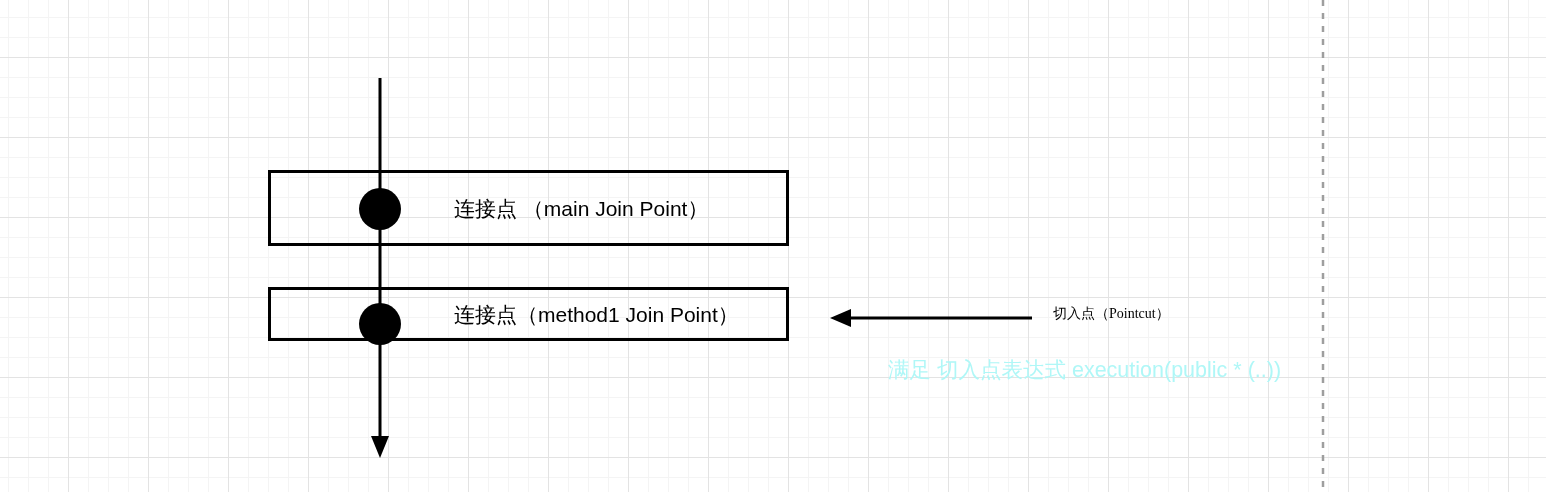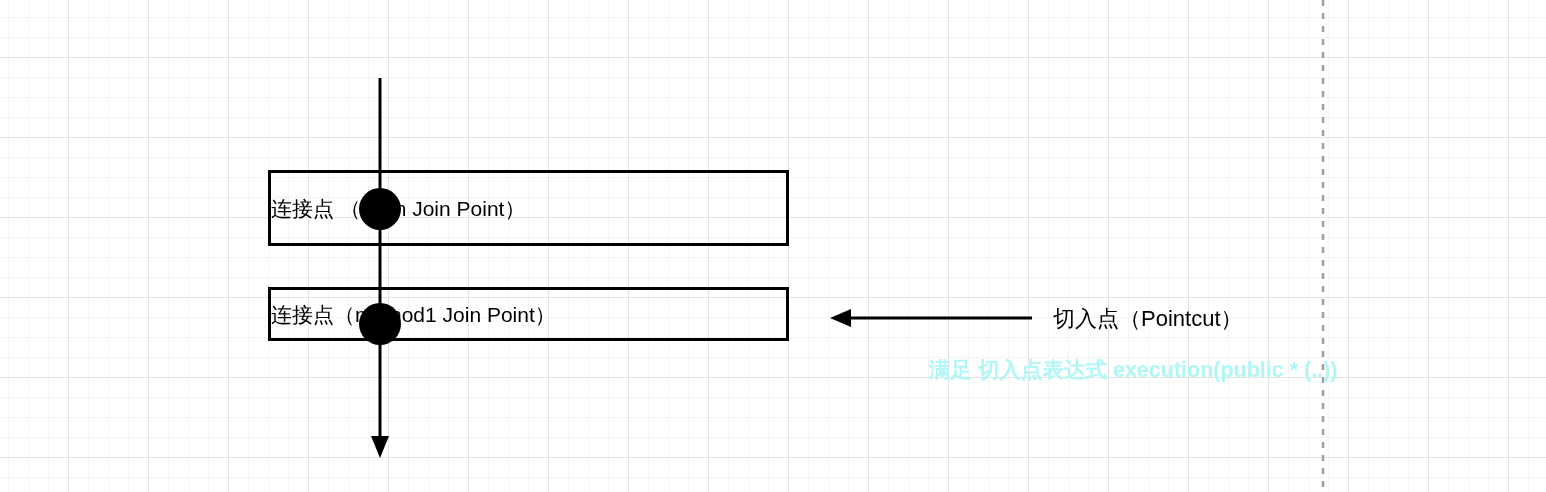--- a/index.html
+++ b/index.html
@@ -28,47 +28,49 @@
   }
 
   .join-box {
     position: absolute;
     left: 268px;
     width: 521px;
     border: 3px solid #000000;
     background: transparent;
     display: flex;
     align-items: center;
+    padding-left: 183px;
   }
   .join-box.box1 { top: 170px; height: 76px; }
   .join-box.box2 { top: 287px; height: 54px; }
 
   .join-box .label {
     font-size: 21px;
     color: #000000;
     white-space: nowrap;
     line-height: 1;
   }
 
   .pointcut-label {
     position: absolute;
     left: 1053px;
     top: 306px;
-    font-size: 22px;
+    font-size: 14px;
     color: #000000;
     white-space: nowrap;
     line-height: 1.2;
+    font-family: Liberation Serif, serif;
   }
 
   .pointcut-note {
     position: absolute;
-    left: 929px;
+    left: 888px;
     top: 358px;
     font-size: 21.5px;
-    font-weight: bold;
+    font-weight: normal;
     color: #aff7f7;
     white-space: nowrap;
     line-height: 1.2;
   }
 </style>
 </head>
 <body>
 
 <div class="canvas">
 

